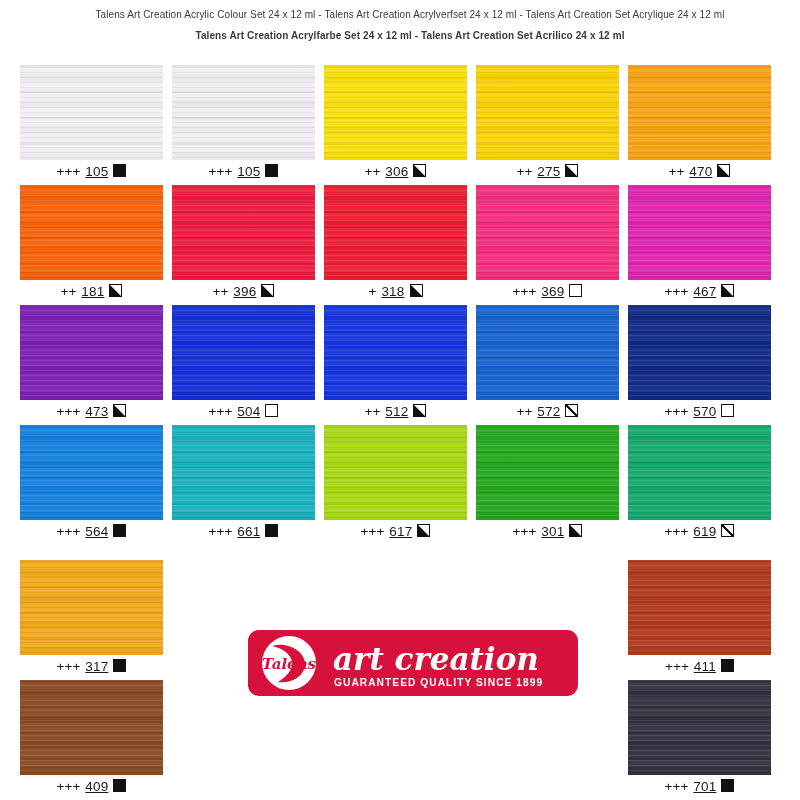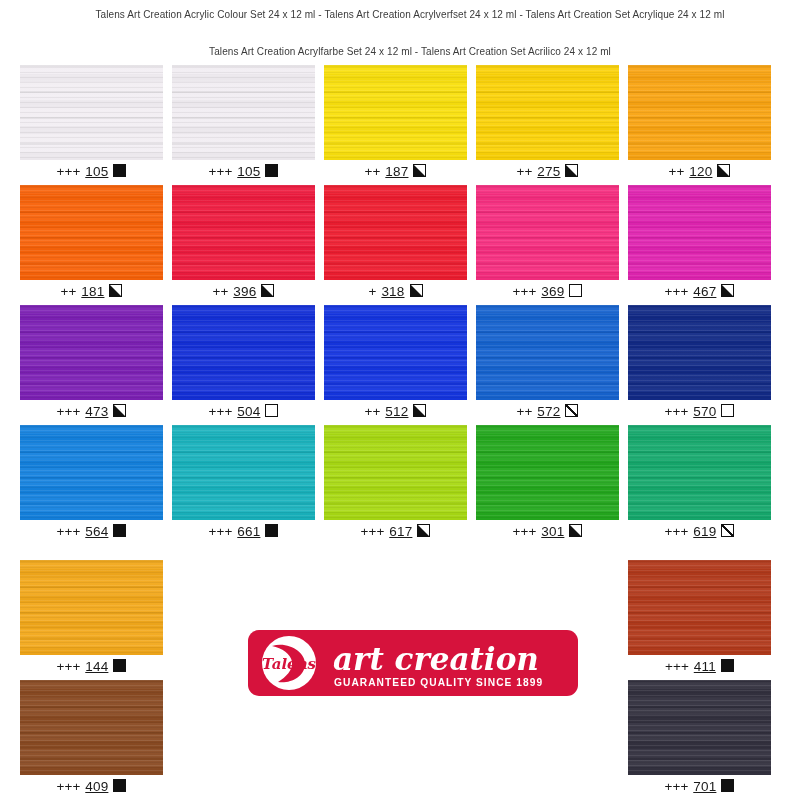--- a/index.html
+++ b/index.html
@@ -9,21 +9,21 @@
     color:#231f20;overflow:hidden;position:relative;
   }
   #sheet{position:absolute;left:0;top:0;width:800px;height:800px;}
 
   
   .heading{position:absolute;left:0;top:8px;width:800px;text-align:center;}
   .heading .line{
     font-size:10px;line-height:14px;color:#3b3b3b;
     letter-spacing:.01em;white-space:nowrap;padding-left:20px;
   }
-  .heading .line2{margin-top:23px;}
+  .heading .line2{margin-top:7px;font-weight:bold;}
 
   
   .cell{position:absolute;width:143px;}
   .chip{
     width:143px;height:95px;position:relative;overflow:hidden;
     background-repeat:repeat;
   }
   
   .chip::after{
     content:"";position:absolute;inset:0;
@@ -113,37 +113,37 @@
         <div class="caption">
           <span class="lf">+++</span>
           <span class="code">105</span>
           <span class="sym opaque" title="opaque"></span>
         </div>
       </div>
       <div class="cell" style="left: 324px; top: 65px;">
         <div class="chip" style="background: rgb(249, 224, 13);"></div>
         <div class="caption">
           <span class="lf">++</span>
-          <span class="code">187</span>
+          <span class="code">306</span>
           <span class="sym semiopaque" title="semiopaque"></span>
         </div>
       </div>
       <div class="cell" style="left: 476px; top: 65px;">
         <div class="chip" style="background: rgb(251, 210, 7);"></div>
         <div class="caption">
           <span class="lf">++</span>
           <span class="code">275</span>
           <span class="sym semiopaque" title="semiopaque"></span>
         </div>
       </div>
       <div class="cell" style="left: 628px; top: 65px;">
         <div class="chip" style="background: rgb(249, 164, 18);"></div>
         <div class="caption">
           <span class="lf">++</span>
-          <span class="code">120</span>
+          <span class="code">470</span>
           <span class="sym semiopaque" title="semiopaque"></span>
         </div>
       </div>
       <div class="cell" style="left: 20px; top: 185px;">
         <div class="chip" style="background: rgb(248, 98, 9);"></div>
         <div class="caption">
           <span class="lf">++</span>
           <span class="code">181</span>
           <span class="sym semiopaque" title="semiopaque"></span>
         </div>
@@ -257,21 +257,21 @@
         <div class="caption">
           <span class="lf">+++</span>
           <span class="code">619</span>
           <span class="sym semitransparent" title="semitransparent"></span>
         </div>
       </div>
       <div class="cell" style="left: 20px; top: 560px;">
         <div class="chip" style="background: rgb(242, 168, 27);"></div>
         <div class="caption">
           <span class="lf">+++</span>
-          <span class="code">144</span>
+          <span class="code">317</span>
           <span class="sym opaque" title="opaque"></span>
         </div>
       </div>
       <div class="cell" style="left: 628px; top: 560px;">
         <div class="chip" style="background: rgb(178, 58, 28);"></div>
         <div class="caption">
           <span class="lf">+++</span>
           <span class="code">411</span>
           <span class="sym opaque" title="opaque"></span>
         </div>

